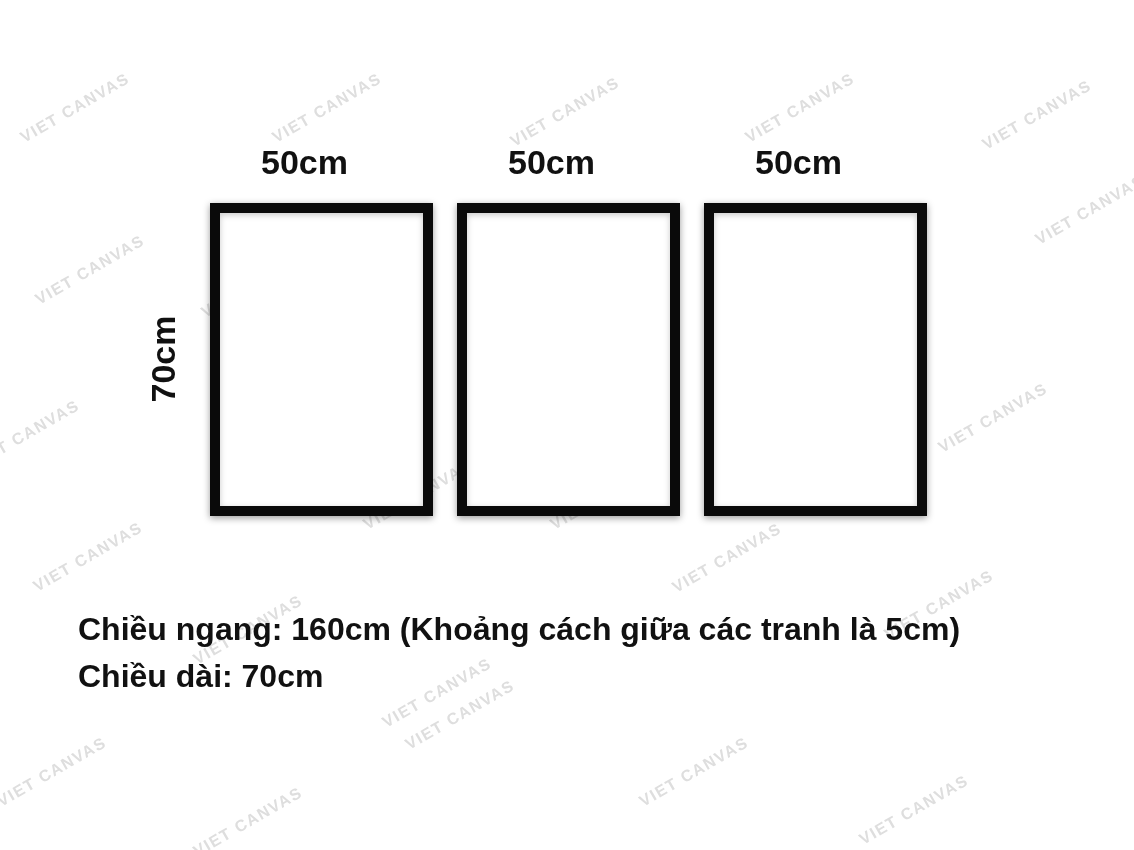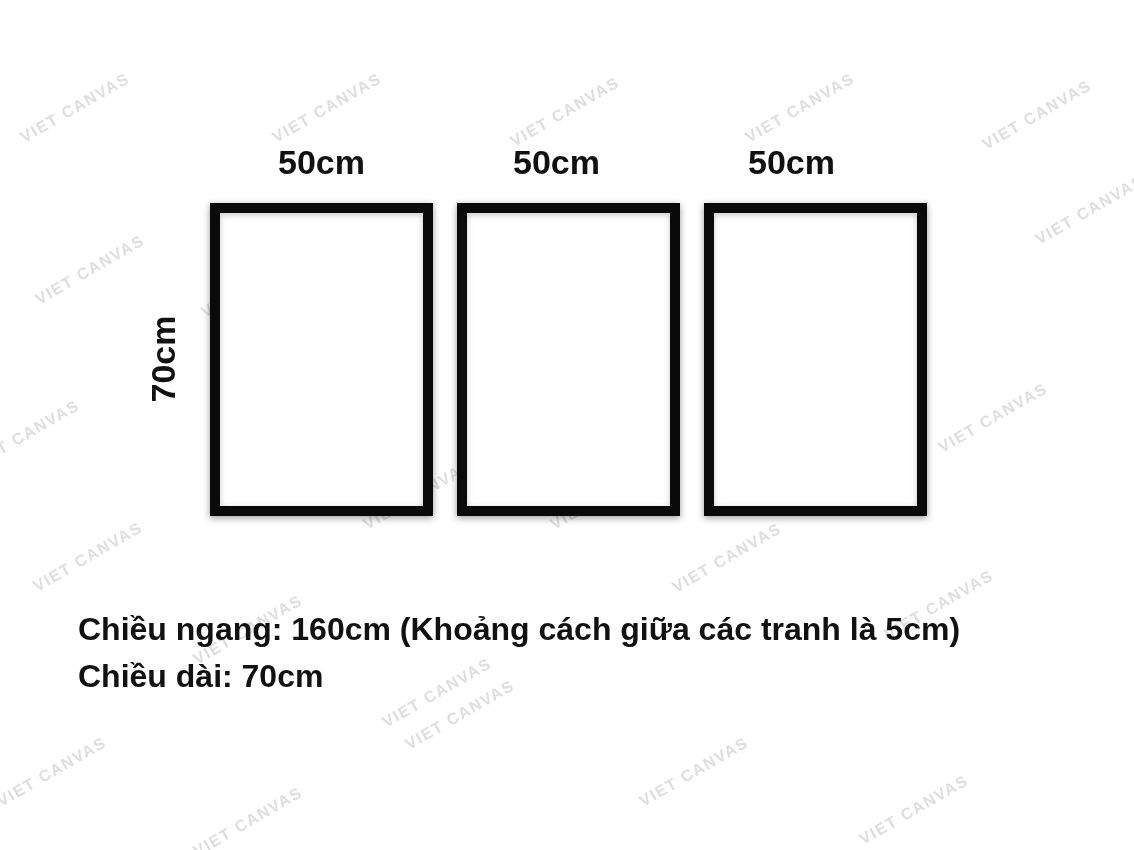--- a/index.html
+++ b/index.html
@@ -26,22 +26,22 @@
     font-weight:700;
     letter-spacing:1.5px;
     color:var(--wm);
     white-space:nowrap;
     user-select:none;
     pointer-events:none;
   }
   
   .labels-row{
     position:absolute;
-    left:210px;top:142px;
-    display:flex;gap:12px;
+    left:193px;top:142px;
+    display:flex;gap:24px;
   }
   .width-label{
     width:223px;
     text-align:center;
     font-size:34px;
     font-weight:700;
     line-height:40px;
     color:var(--ink);
   }
   

